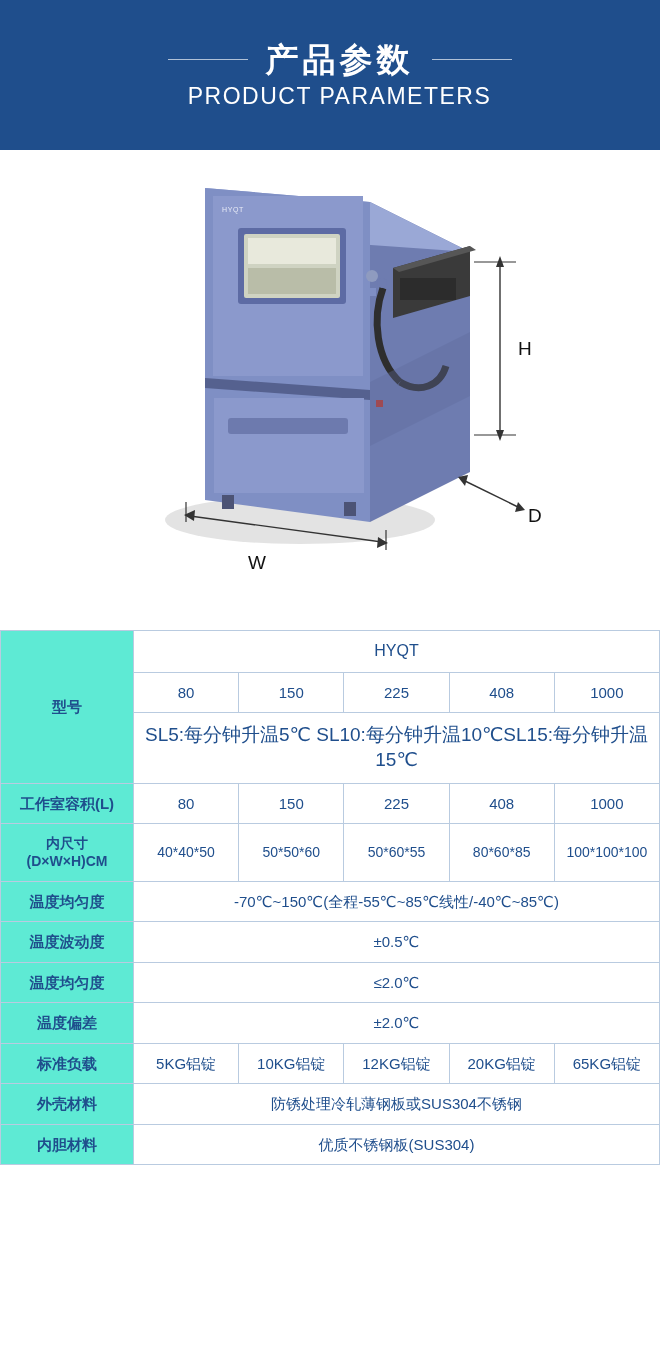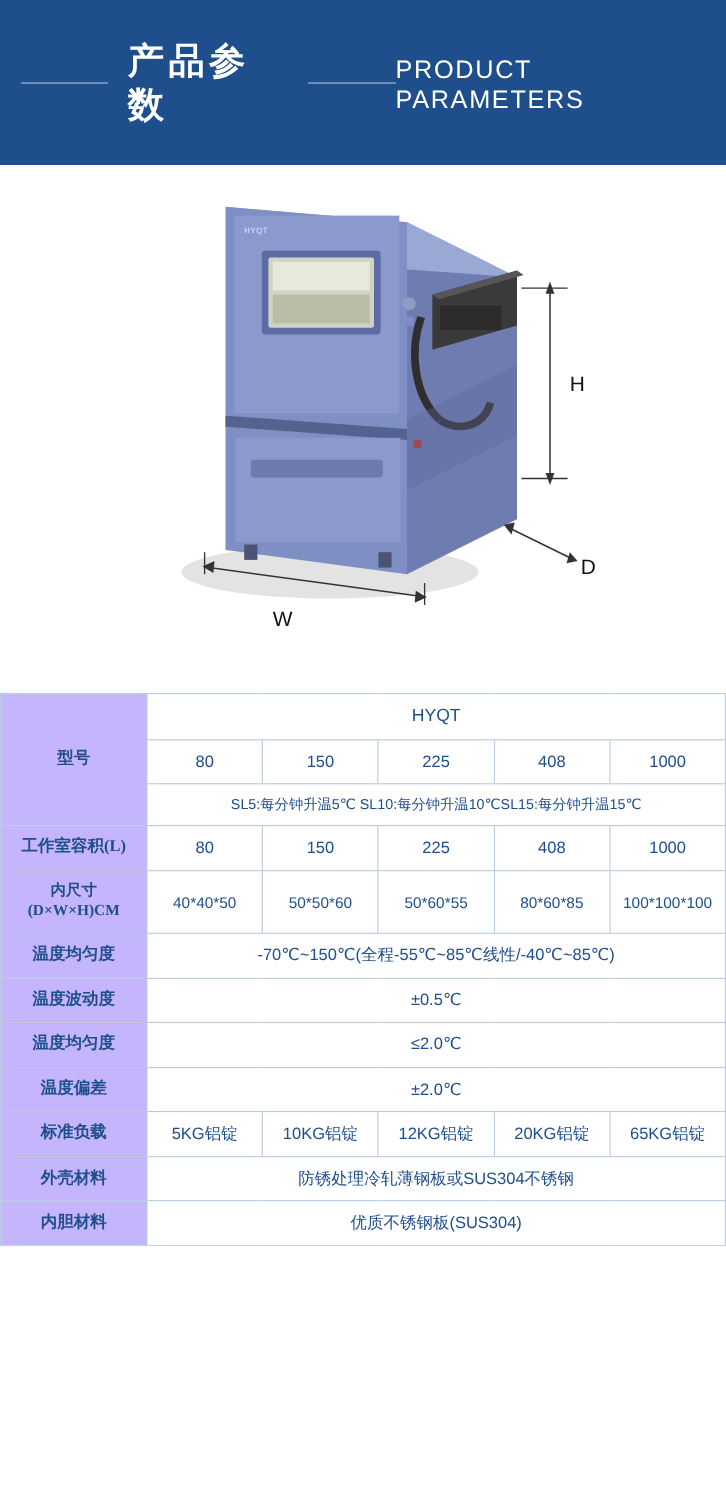--- a/index.html
+++ b/index.html
@@ -13,20 +13,21 @@
     color: #1b3b6f;
     -webkit-font-smoothing: antialiased;
   }
 
   
   .banner {
     position: relative;
     height: 150px;
     background: #1f4e8c;
     display: flex;
+    flex-direction: column;
     align-items: center;
     justify-content: center;
     overflow: hidden;
     padding-left: 19px;
   }
   .banner-cn-row {
     display: flex;
     align-items: center;
     justify-content: center;
     gap: 18px;
@@ -72,35 +73,34 @@
   }
   .spec-table td {
     border: 1px solid #b9cbe0;
     text-align: center;
     color: #1f4e8c;
     padding: 10px 2px;
     line-height: 1.3;
     word-break: break-word;
   }
   .label-cell {
-    background: #c4b5fd;
+    background: #5eead4;
     font-weight: bold;
     width: 128px;
     font-size: 15px;
-    font-family: Liberation Serif, serif;
   }
   .value-cell {
     background: #ffffff;
   }
   .brand-cell {
     font-size: 16px;
     padding: 14px 2px;
   }
   .rate-cell {
-    font-size: 13px;
+    font-size: 19px;
     padding: 12px 4px;
     letter-spacing: 0px;
     margin-left: 16px;
   }
   .tight {
     font-size: 14px;
     line-height: 1.25;
   }
 </style>
 </head>

